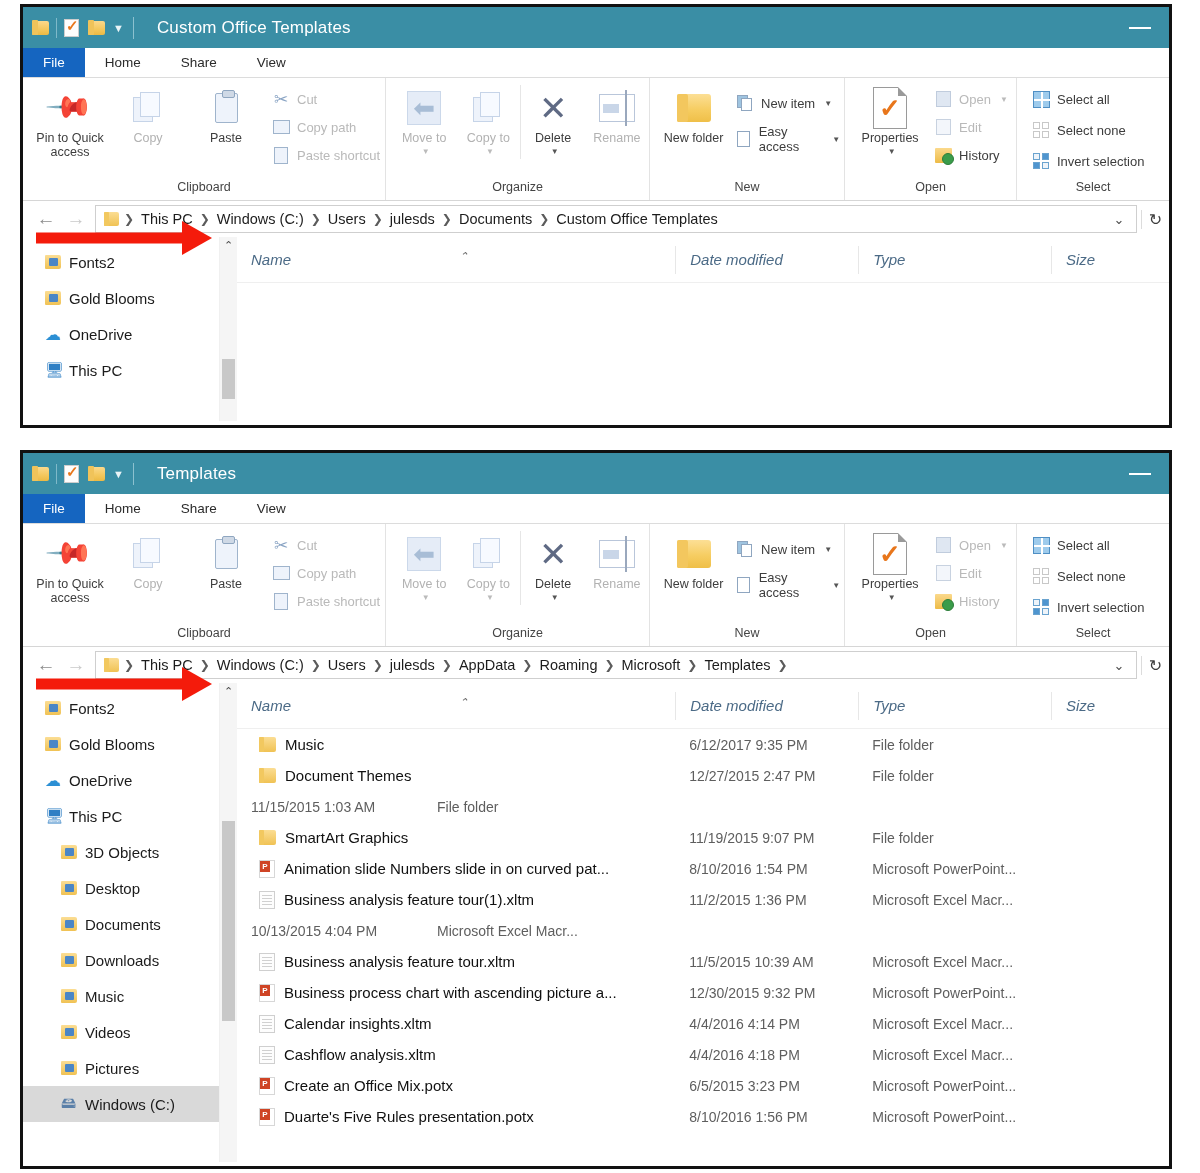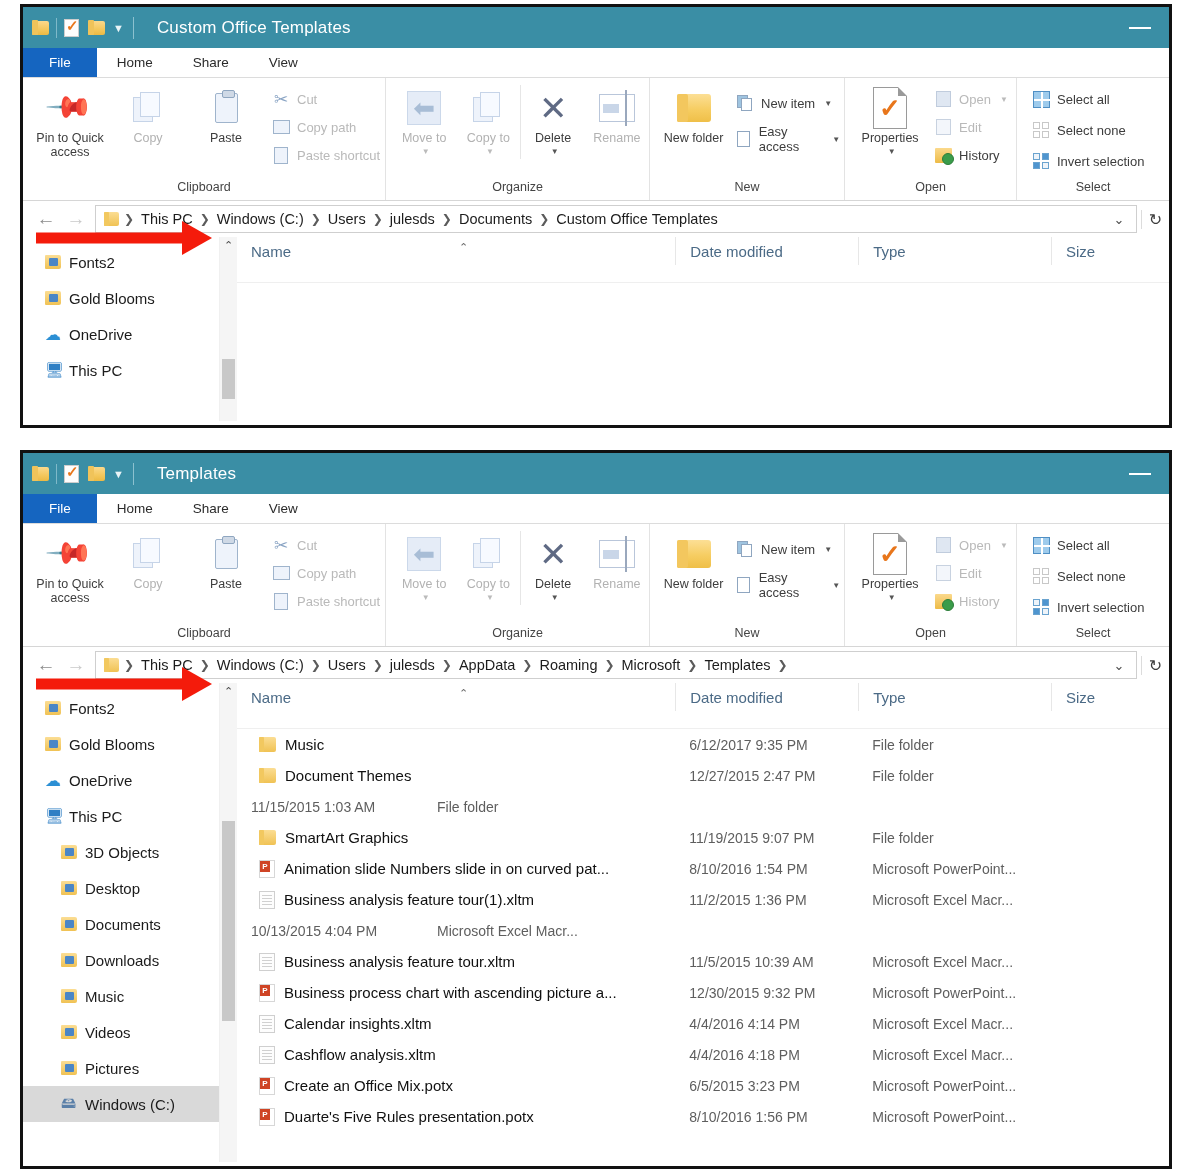--- a/index.html
+++ b/index.html
@@ -55,21 +55,21 @@
   }
   .minimize {
     position:absolute; right:18px; top:50%; transform:translateY(-50%);
     width:22px; height:2px; background:#ffffff;
   }
 
   
   .tabstrip { height:30px; background:#ffffff; display:flex; align-items:stretch;
               border-bottom:1px solid #dcdcdc; }
   .tab { display:flex; align-items:center; padding:0 20px; font-size:13.5px; color:#2b2b2b; }
-  .tab.file { background:#1565c0; color:#ffffff; padding:0 26px; }
+  .tab.file { background:#1565c0; color:#ffffff; padding:0 20px; }
   .tab.active { background:#ffffff; }
 
   
   .ribbon { height:123px; background:#ffffff; display:flex;
             border-bottom:1px solid #d6d6d6; position:relative; }
   .rgroup { position:relative; display:flex; flex-direction:column; height:100%;
             border-right:1px solid #e3e3e3; }
   .rgroup:last-child { border-right:none; }
   .rgroup-body { flex:1; display:flex; align-items:flex-start; padding-top:7px; }
   .rgroup-label { height:22px; font-size:12.5px; color:#444; text-align:center;
@@ -193,22 +193,22 @@
      background:linear-gradient(180deg,#fbdd93,#f0c254);border-radius:1px 2px 2px 1px;}
   .nf::after{content:"";position:absolute;left:0;top:0;width:5px;height:14px;
      background:#f2c85f;border-radius:1px;}
   .nf.ov::after{ content:""; left:4px; top:3px; width:9px; height:8px; background:#4b86c6;
      border-radius:1px; }
   .cloud { color:#2b8fd4; font-size:16px; }
   .pc { color:#2f7fc4; font-size:15px; }
   .drive { color:#5a7fa8; font-size:15px; }
 
   .filepane { flex:1; position:relative; background:#ffffff; overflow:hidden; }
-  .colhdr { height:46px; display:flex; position:relative;
-            border-bottom:1px solid #efefef; }
+  .colhdr { height:46px; display:flex; align-items:center; position:relative;
+            border-bottom:1px solid #efefef;font-style:italic; }
   .col { font-size:15px; color:#4b6a86; position:relative; height:28px;
          display:flex; align-items:center; padding-left:14px; }
   .col + .col { border-left:1px solid #e7e7e7; }
   .col.name   { width:446px; }
   .col.date   { width:186px; }
   .col.type   { width:196px; }
   .col.size   { width:120px; }
   .sortcaret { position:absolute; left:222px; top:4px; font-size:11px; color:#6b6b6b; }
 
   .emptymsg { font-size:15.5px; color:#6e6e6e; padding:30px 0 0 186px; }

